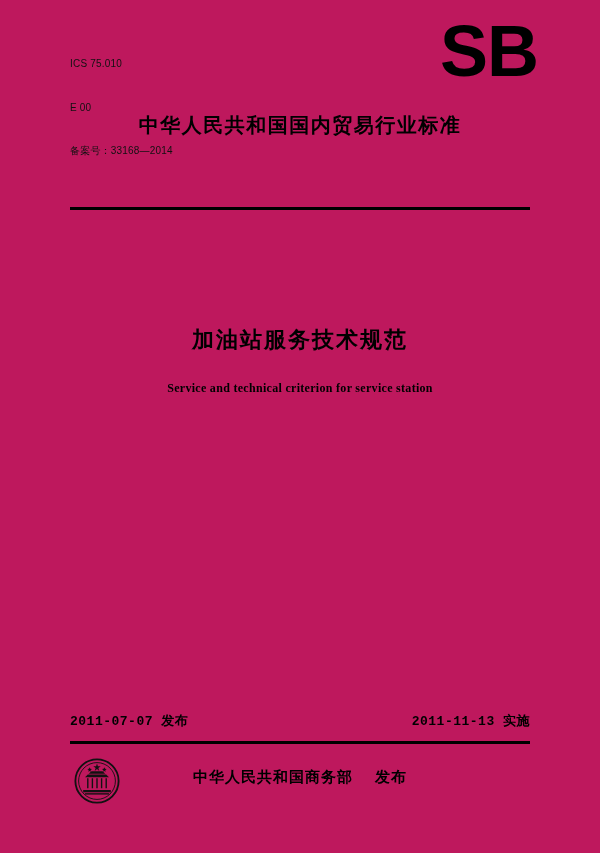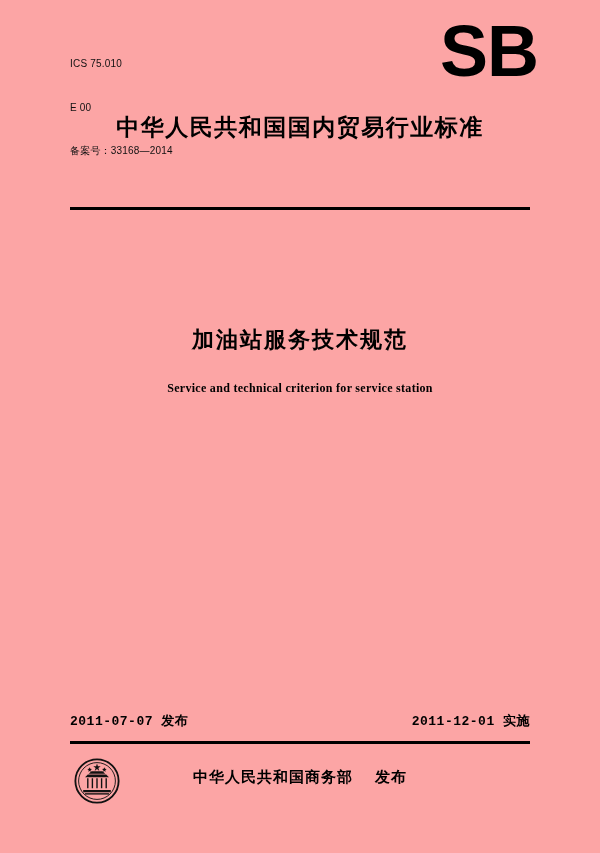--- a/index.html
+++ b/index.html
@@ -4,21 +4,21 @@
 <style>
   html, body {
     margin: 0;
     padding: 0;
     background: #b8b8b8;
   }
   .page {
     position: relative;
     width: 600px;
     height: 853px;
-    background: #fca5a5;
+    background: #be185d;
     overflow: hidden;
     font-family: "Liberation Serif", serif;
     color: #111;
   }
 
   
   .hdr-codes {
     position: absolute;
     left: 70px;
     top: 28px;
@@ -44,21 +44,21 @@
   }
 
   .main-title {
     position: absolute;
     left: 0;
     right: 0;
     top: 112px;
     text-align: center;
     font-family: "Liberation Serif", serif;
     font-weight: bold;
-    font-size: 23px;
+    font-size: 20px;
     letter-spacing: 1.5px;
     color: #000;
   }
 
   .std-number {
     position: absolute;
     right: 70px;
     top: 172px;
     font-family: "Liberation Sans", sans-serif;
     font-weight: bold;
@@ -169,21 +169,21 @@
   <div class="main-title">中华人民共和国国内贸易行业标准</div>
 
 
   <div class="rule"></div>
 
   <div class="doc-title-cn">加油站服务技术规范</div>
   <div class="doc-title-en">Service and technical criterion for service station</div>
 
   <div class="footer-dates">
     <span>2011-07-07 发布</span>
-    <span>2011-12-01 实施</span>
+    <span>2011-11-13 实施</span>
   </div>
 
   <div class="footer-rule"></div>
 
   <div class="issuer-row">
     <svg class="emblem" viewBox="0 0 100 100">
       <circle cx="50" cy="50" r="47" fill="none" stroke="#111" stroke-width="4"></circle>
       <circle cx="50" cy="50" r="40" fill="none" stroke="#111" stroke-width="2"></circle>
       <path d="M20 72 H80" stroke="#111" stroke-width="5"></path>
       <path d="M24 78 H76" stroke="#111" stroke-width="3"></path>

